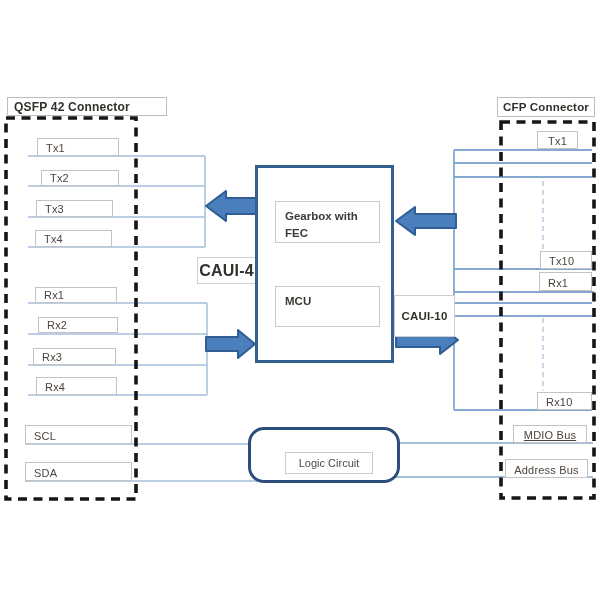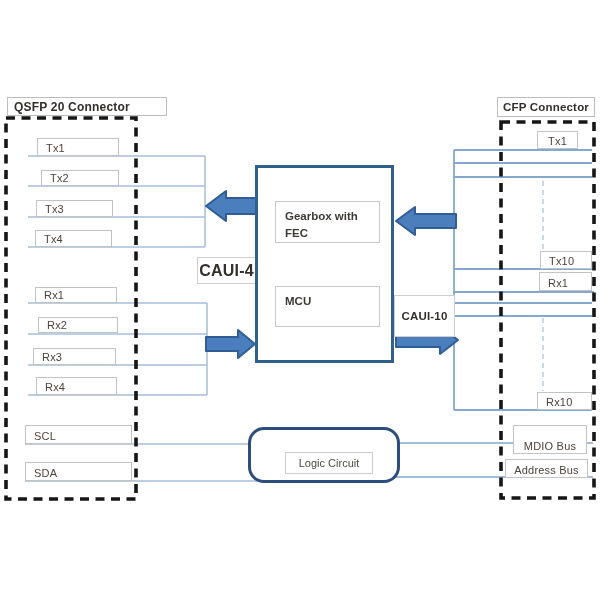--- a/index.html
+++ b/index.html
@@ -97,21 +97,21 @@
     <rect x="501" y="122" width="93" height="376" style="fill:none;stroke:var(--dash-dark);stroke-width:3.6;stroke-dasharray:9 6.5;"></rect>
 
     <g style="fill:var(--arrow-fill);stroke:var(--arrow-stroke);stroke-width:2;stroke-linejoin:round;">
       <polygon points="256,198 226,198 226,191 206,206 226,221 226,214 256,214"></polygon>
       <polygon points="206,337 238,337 238,330 255,344 238,358 238,351 206,351"></polygon>
       <polygon points="456,214 415,214 415,207 396,221 415,235 415,228 456,228"></polygon>
       <polygon points="396,333 440,333 440,326 458,340 440,354 440,347 396,347"></polygon>
     </g>
   </svg>
 
-  <div class="hbox" style="left:7px;top:97px;width:160px;height:19px;">QSFP 20 Connector</div>
+  <div class="hbox" style="left:7px;top:97px;width:160px;height:19px;">QSFP 42 Connector</div>
 
   <div class="sbox" style="left:37px;top:138px;width:82px;height:18px;">Tx1</div>
   <div class="sbox" style="left:41px;top:170px;width:78px;height:16px;">Tx2</div>
   <div class="sbox" style="left:36px;top:200px;width:77px;height:17px;">Tx3</div>
   <div class="sbox" style="left:35px;top:230px;width:77px;height:17px;">Tx4</div>
 
   <div class="sbox" style="left:35px;top:287px;width:82px;height:16px;">Rx1</div>
   <div class="sbox" style="left:38px;top:317px;width:80px;height:16px;">Rx2</div>
   <div class="sbox" style="left:33px;top:348px;width:83px;height:17px;">Rx3</div>
   <div class="sbox" style="left:36px;top:377px;width:81px;height:18px;">Rx4</div>
@@ -131,16 +131,16 @@
     <div class="logic-inner" style="left:34px;top:22px;width:88px;height:22px;">Logic Circuit</div>
   </div>
 
   <div class="hbox center" style="left:497px;top:97px;width:98px;height:20px;font-size:11.5px;">CFP Connector</div>
 
   <div class="sbox center" style="left:537px;top:131px;width:41px;height:18px;">Tx1</div>
   <div class="sbox" style="left:540px;top:251px;width:52px;height:18px;">Tx10</div>
   <div class="sbox" style="left:539px;top:272px;width:53px;height:19px;">Rx1</div>
   <div class="sbox" style="left:537px;top:392px;width:55px;height:18px;">Rx10</div>
 
-  <div class="sbox center" style="left:513px;top:425px;width:74px;height:29px;">MDIO Bus</div>
+  <div class="sbox center" style="left:513px;top:425px;width:74px;height:18px;text-decoration:underline;">MDIO Bus</div>
   <div class="sbox center" style="left:505px;top:459px;width:83px;height:19px;">Address Bus</div>
 
 </div>
 
 </body></html>

